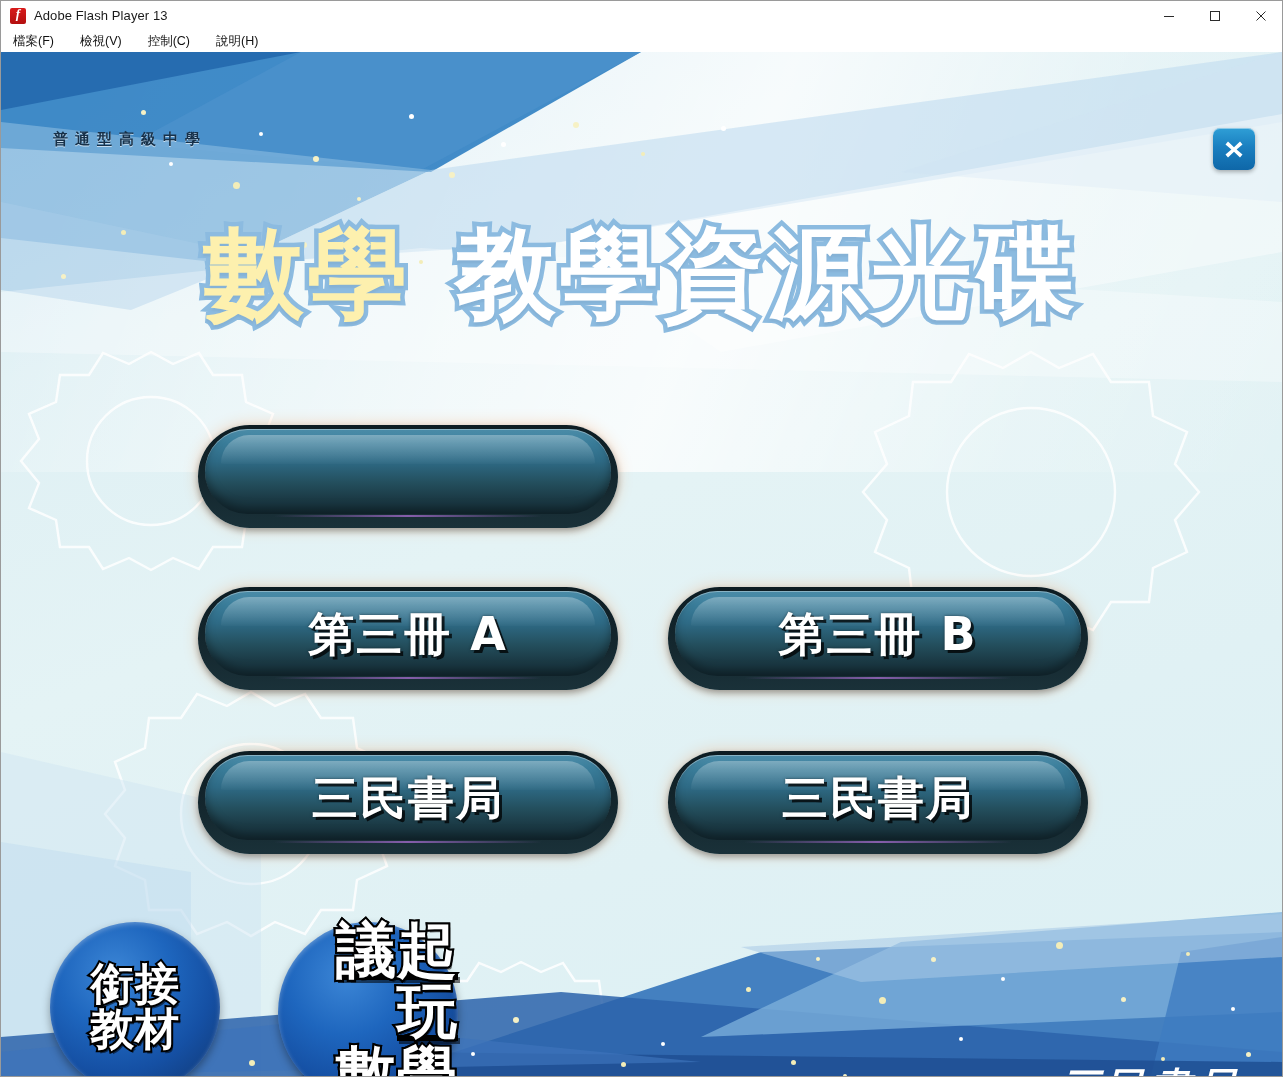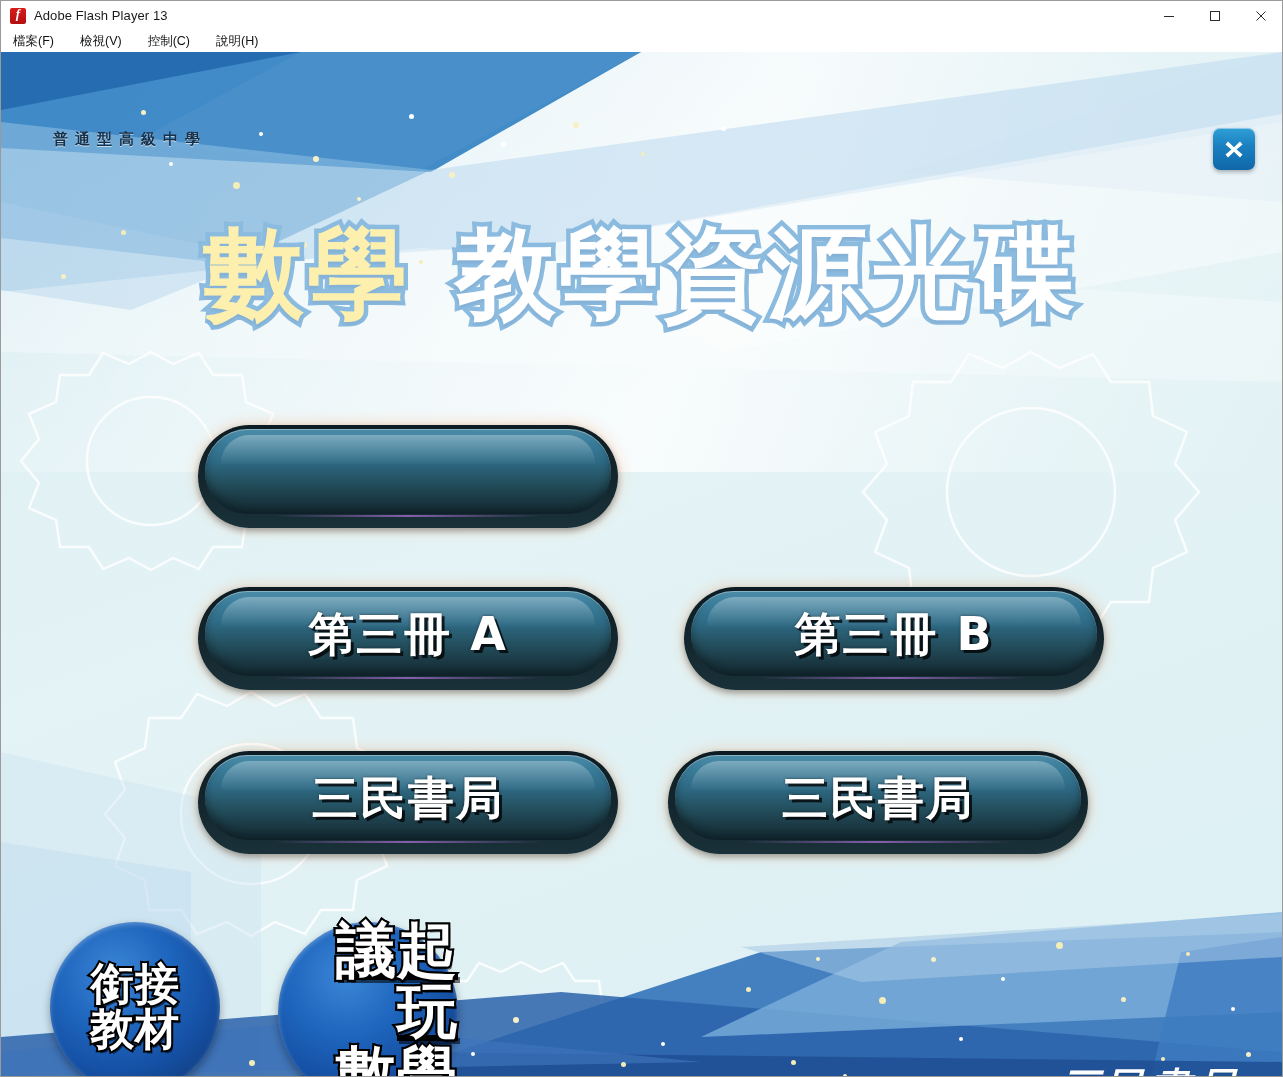--- a/index.html
+++ b/index.html
@@ -103,21 +103,21 @@
     border-radius:2px;
     background:linear-gradient(90deg,rgba(150,90,200,0),rgba(170,110,210,.75),rgba(150,90,200,0));}
   .pill .plabel{position:absolute;left:0;right:0;top:50%;
     transform:translateY(-56%);text-align:center;
     color:#ffffff;font-weight:bold;font-size:46px;letter-spacing:2px;
     font-family:"DejaVu Sans","Liberation Sans",sans-serif;white-space:nowrap;
     text-shadow:3px 3px 0 rgba(0,0,0,.75), 0 0 3px rgba(0,0,0,.5);}
 
   #btn-vol1{left:197px;top:373px;width:420px;height:103px;}
   #btn-vol3a{left:197px;top:535px;width:420px;height:103px;}
-  #btn-vol3b{left:683px;top:535px;width:420px;height:103px;}
+  #btn-vol3b{left:667px;top:535px;width:420px;height:103px;}
   #btn-jia{left:197px;top:699px;width:420px;height:103px;}
   #btn-yi{left:667px;top:699px;width:420px;height:103px;}
 
   
   .circ{position:absolute;border-radius:50%;
     background:radial-gradient(circle at 38% 30%,#3c86d6 0%,#1e66be 35%,#1550a4 62%,#123f82 85%,#0e3368 100%);
     box-shadow:0 4px 8px rgba(0,0,0,.35), inset 0 2px 5px rgba(255,255,255,.30);
     display:flex;align-items:center;justify-content:center;}
   .circ .clabel{color:#ffffff;font-weight:bold;text-align:right;
     font-family:"DejaVu Sans","Liberation Sans",sans-serif;line-height:1.02;

